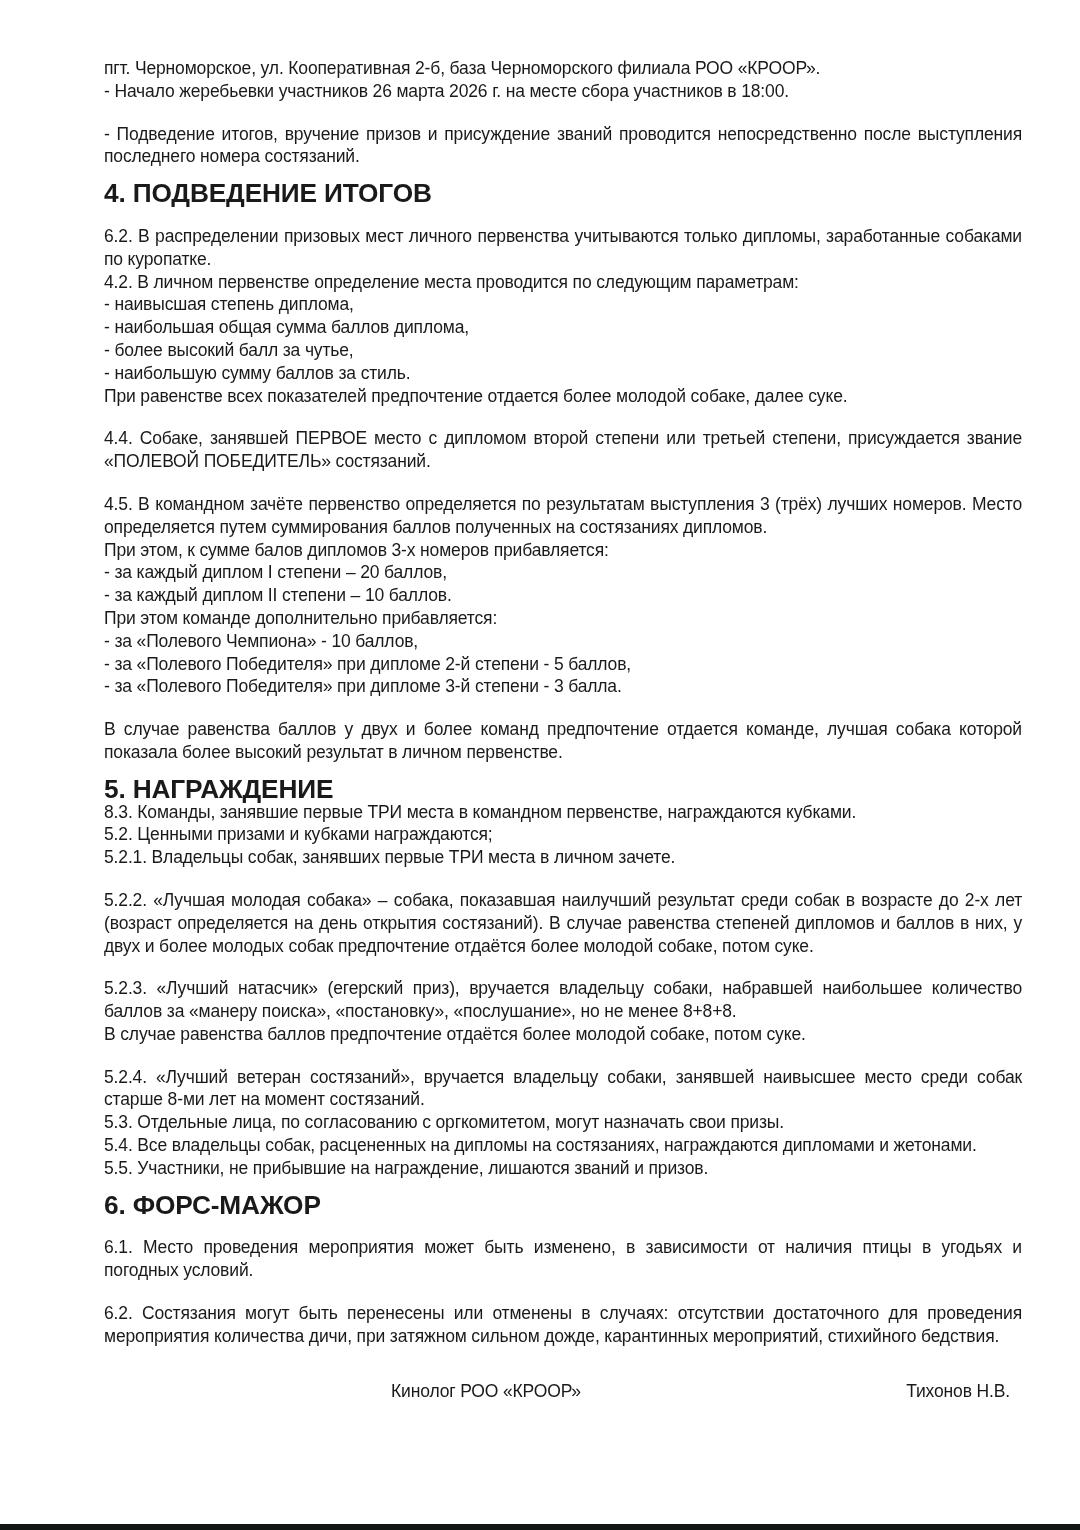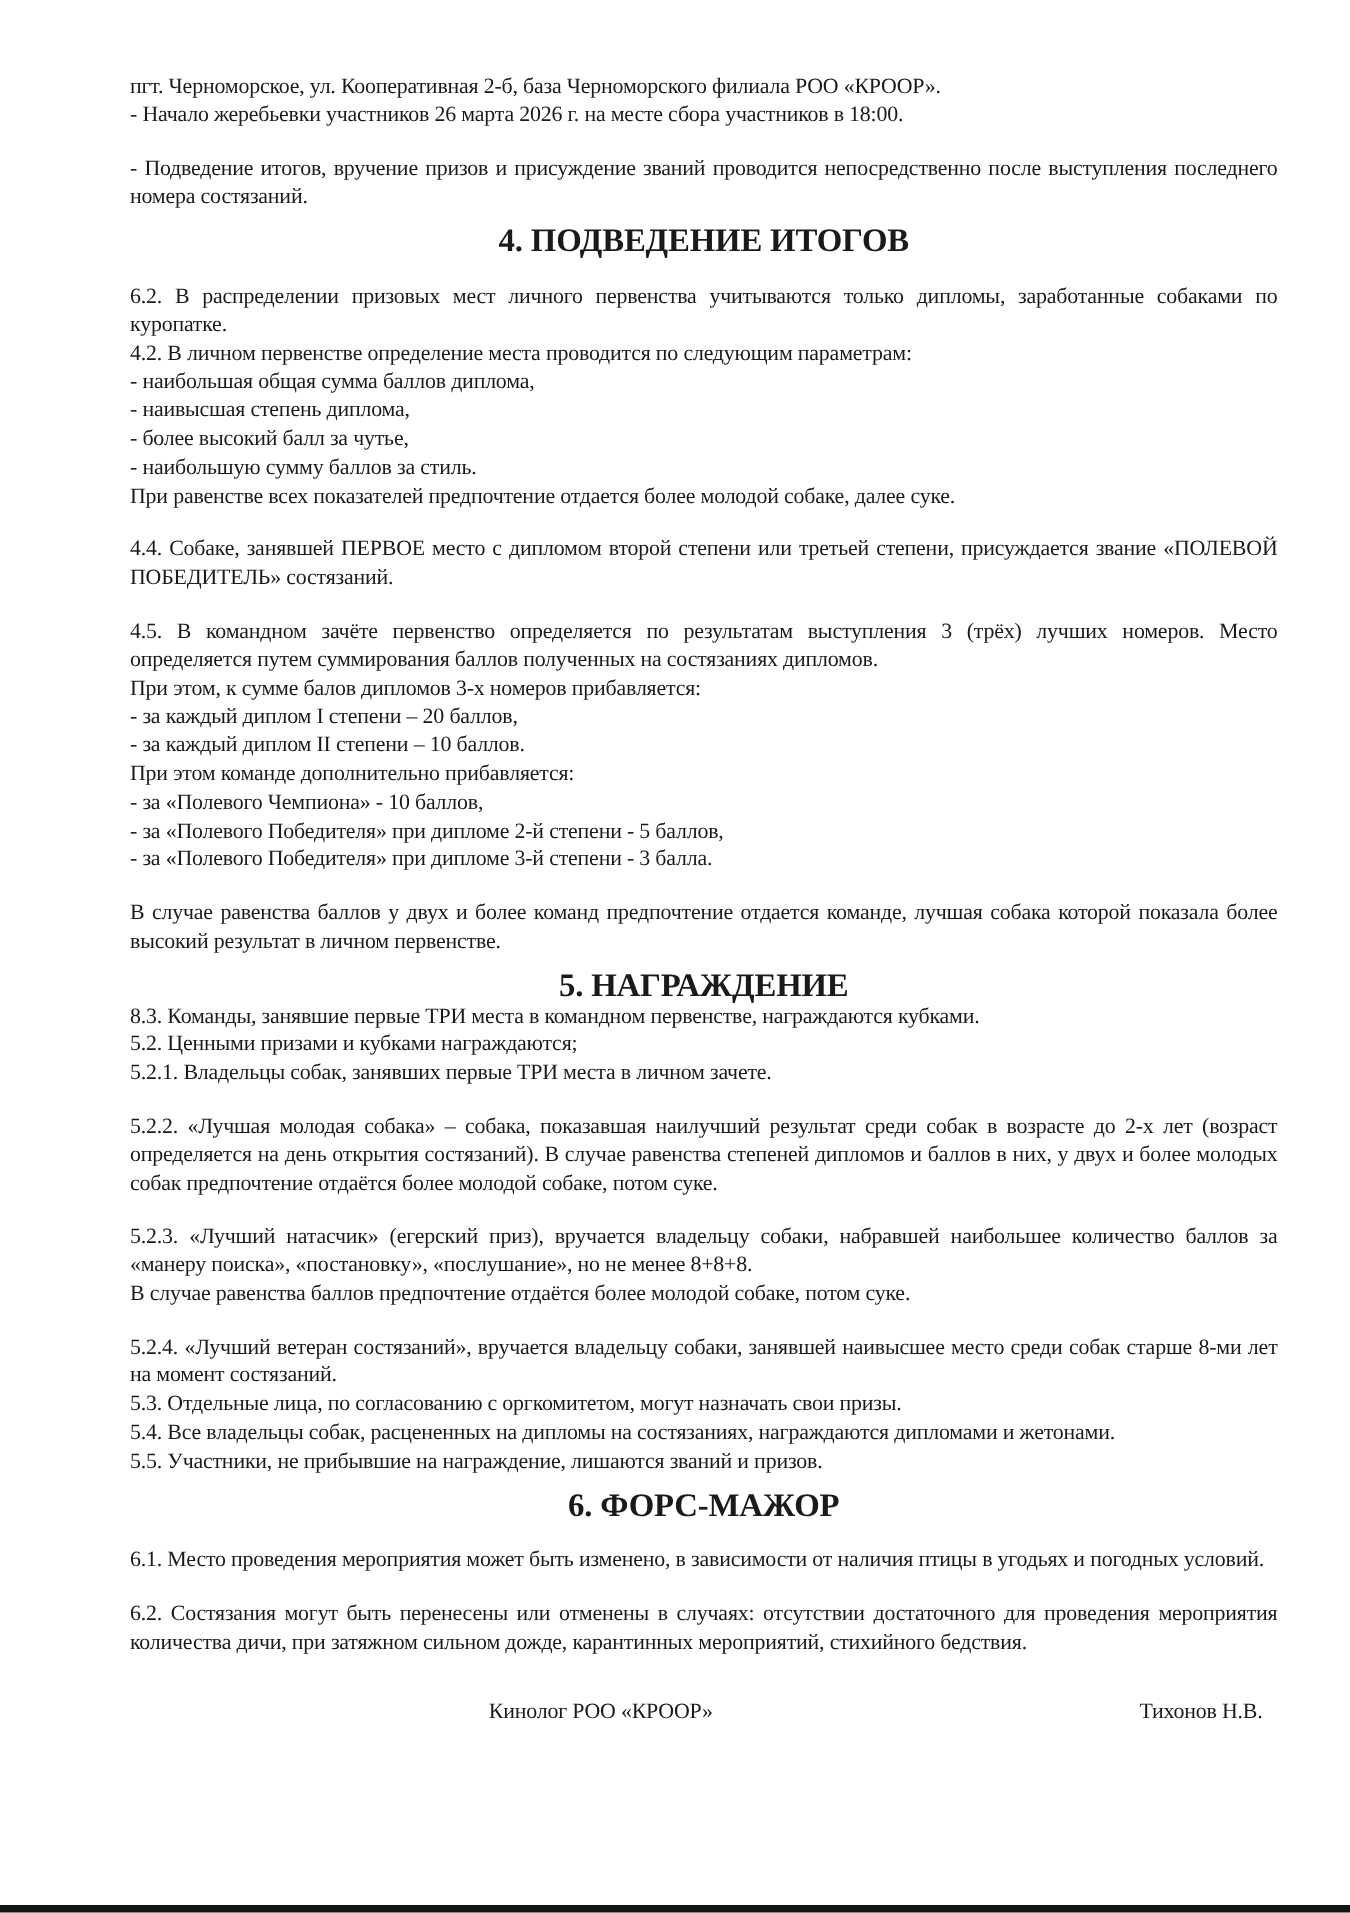--- a/index.html
+++ b/index.html
@@ -1,45 +1,45 @@
 <!DOCTYPE html>
 <html><head>
 <meta charset="utf-8">
 <style>
   html, body { margin: 0; padding: 0; background: #ffffff; }
   body { width: 1080px; height: 1530px; position: relative; overflow: hidden; }
   .page {
     position: absolute; left: 104px; top: 57px; width: 918px;
-    font-family: Liberation Serif, serif; font-size: 17.5px; line-height: 22.8px;
+    font-family: Liberation Sans, sans-serif; font-size: 17.5px; line-height: 22.8px;
     color: #1a1a1a; letter-spacing: -0.15px;
   }
   .p { margin: 0; }
   .just { text-align: justify; text-align-last: left; margin-top: 20px; }
-  .heading { text-align: center; font-weight: bold; margin: 14px 0 0 0; }
+  .heading { text-align: left; font-weight: bold; margin: 14px 0 0 0; }
   .sig { position: relative; height: 24px; margin-top: 32px; }
   .sig-left { position: absolute; left: 287px; top: 0; }
   .sig-right { position: absolute; right: 12px; top: 0; }
   .bottom-bar { position: absolute; left: 0; bottom: 0; width: 1080px; height: 6px; background: #0f1614; }
 </style>
 </head>
 <body>
 
 <div class="page">
   <div>
     <p class="p">пгт. Черноморское, ул. Кооперативная 2-б, база Черноморского филиала РОО «КРООР».</p>
     <p class="p">- Начало жеребьевки участников 26 марта 2026 г. на месте сбора участников в 18:00.</p>
     <p class="p just">- Подведение итогов, вручение призов и присуждение званий проводится непосредственно после выступления последнего номера состязаний.</p>
   </div>
 
   <div>
     <h2 class="p heading">4. ПОДВЕДЕНИЕ ИТОГОВ</h2>
     <p class="p just">6.2. В распределении призовых мест личного первенства учитываются только дипломы, заработанные собаками по куропатке.</p>
     <p class="p">4.2. В личном первенстве определение места проводится по следующим параметрам:</p>
+    <p class="p">- наивысшая степень диплома,</p>
     <p class="p">- наибольшая общая сумма баллов диплома,</p>
-    <p class="p">- наивысшая степень диплома,</p>
     <p class="p">- более высокий балл за чутье,</p>
     <p class="p">- наибольшую сумму баллов за стиль.</p>
     <p class="p">При равенстве всех показателей предпочтение отдается более молодой собаке, далее суке.</p>
     <p class="p just">4.4. Собаке, занявшей ПЕРВОЕ место с дипломом второй степени или третьей степени, присуждается звание «ПОЛЕВОЙ ПОБЕДИТЕЛЬ» состязаний.</p>
     <p class="p just">4.5. В командном зачёте первенство определяется по результатам выступления 3 (трёх) лучших номеров. Место определяется путем суммирования баллов полученных на состязаниях дипломов.</p>
     <p class="p">При этом, к сумме балов дипломов 3-х номеров прибавляется:</p>
     <p class="p">- за каждый диплом I степени – 20 баллов,</p>
     <p class="p">- за каждый диплом II степени – 10 баллов.</p>
     <p class="p">При этом команде дополнительно прибавляется:</p>
     <p class="p">- за «Полевого Чемпиона» - 10 баллов,</p>

